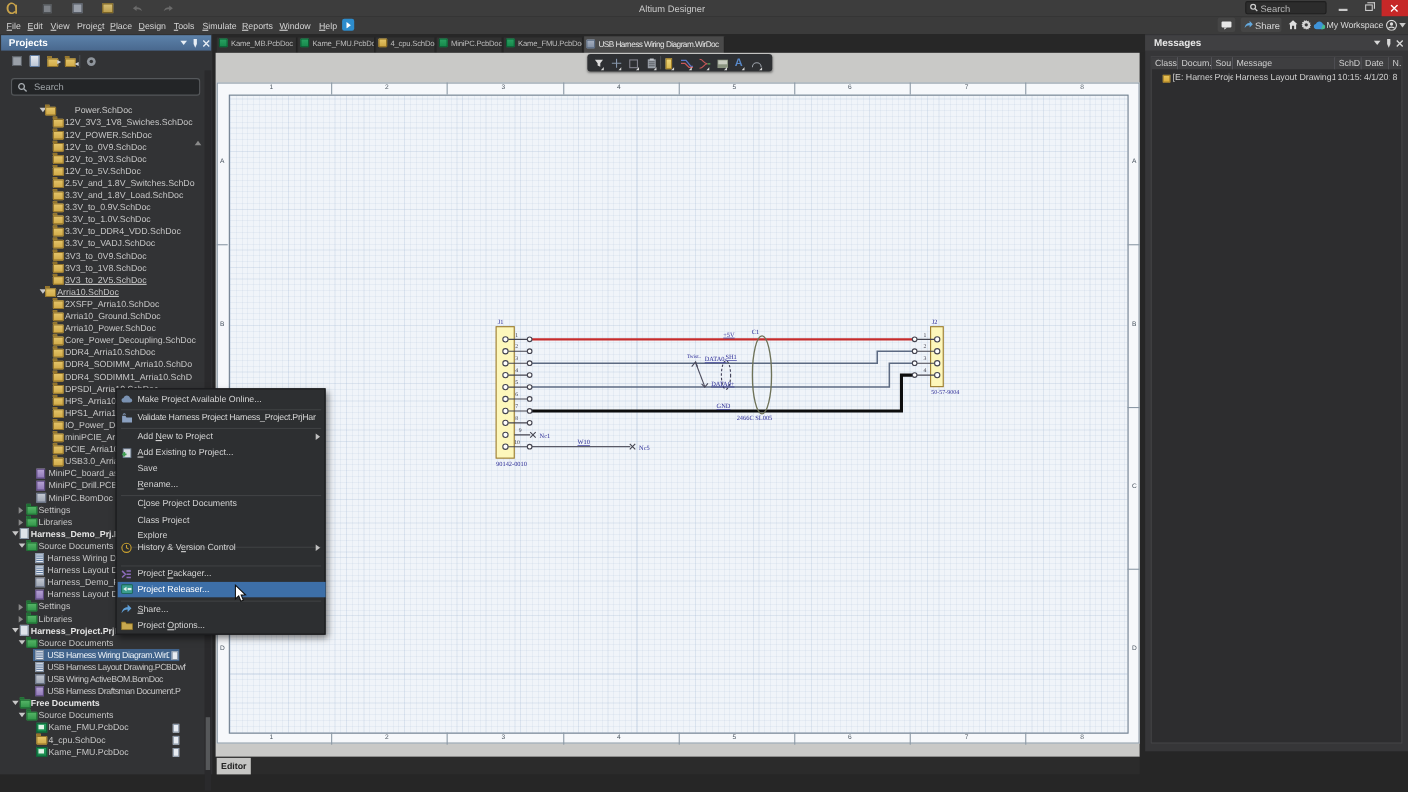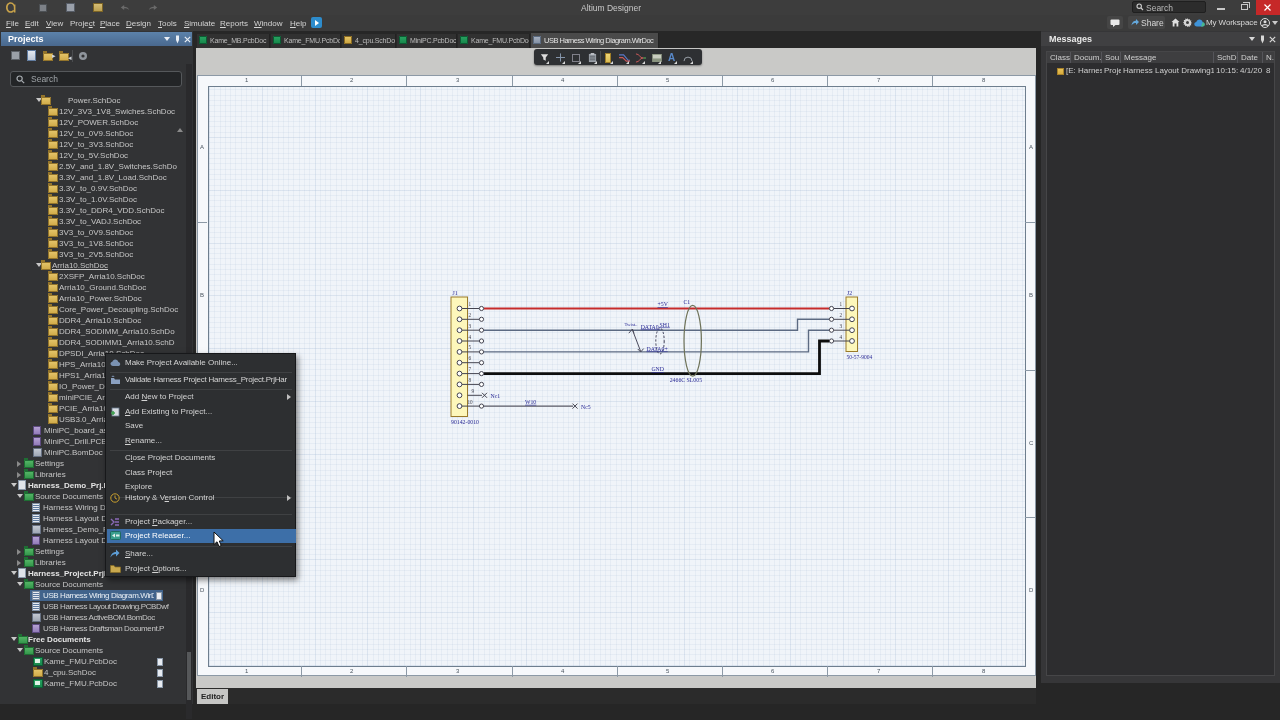--- a/index.html
+++ b/index.html
@@ -232,21 +232,21 @@
   <div class="trow" style="top:132px">
           <span class="ic icf" style="left:48px"></span>
           <span class="abs" style="left:59px;">3V3_to_0V9.SchDoc</span>
         </div>
   <div class="trow" style="top:143px">
           <span class="ic icf" style="left:48px"></span>
           <span class="abs" style="left:59px;">3V3_to_1V8.SchDoc</span>
         </div>
   <div class="trow" style="top:154px">
           <span class="ic icf" style="left:48px"></span>
-          <span class="abs" style="left:59px;">3V3_to_2V5.SchDoc</span>
+          <span class="abs" style="left:59px;text-decoration:underline;">3V3_to_2V5.SchDoc</span>
         </div>
   <div class="trow" style="top:165px">
           <span class="tri exp" style="left:36px"></span>
           <span class="ic icf" style="left:41px"></span>
           <span class="abs" style="left:52px;text-decoration:underline;">Arria10.SchDoc</span>
         </div>
   <div class="trow" style="top:176px">
           <span class="ic icf" style="left:48px"></span>
           <span class="abs" style="left:59px;">2XSFP_Arria10.SchDoc</span>
         </div>
@@ -375,21 +375,21 @@
           <span class="ic icdoc" style="left:32px"></span>
           <span class="abs" style="left:43px;width:111px;overflow:hidden;letter-spacing:-0.4px">USB Harness Wiring Diagram.WirDoc</span>
           <span class="tmod" style="left:156px"></span>
         </div>
   <div class="trow" style="top:506px">
           <span class="ic icdoc" style="left:32px"></span>
           <span class="abs" style="left:43px;letter-spacing:-0.4px">USB Harness Layout Drawing.PCBDwf</span>
         </div>
   <div class="trow" style="top:517px">
           <span class="ic icbom" style="left:32px"></span>
-          <span class="abs" style="left:43px;letter-spacing:-0.4px">USB Harness ActiveBOM.BomDoc</span>
+          <span class="abs" style="left:43px;letter-spacing:-0.4px">USB Wiring ActiveBOM.BomDoc</span>
         </div>
   <div class="trow" style="top:528px">
           <span class="ic icdr" style="left:32px"></span>
           <span class="abs" style="left:43px;letter-spacing:-0.4px">USB Harness Draftsman Document.P</span>
         </div>
   <div class="trow" style="top:539px">
           <span class="tri exp" style="left:11px"></span>
           <span class="ic icg" style="left:18px"></span>
           <span class="abs" style="left:28px;font-weight:bold;color:#e4e4e4;">Free Documents</span>
         </div>

